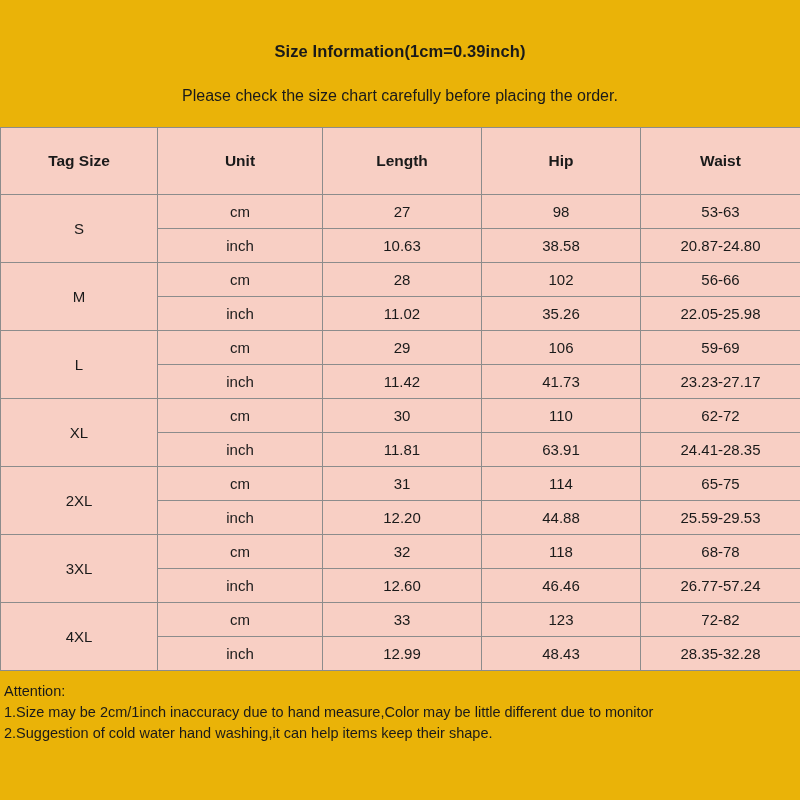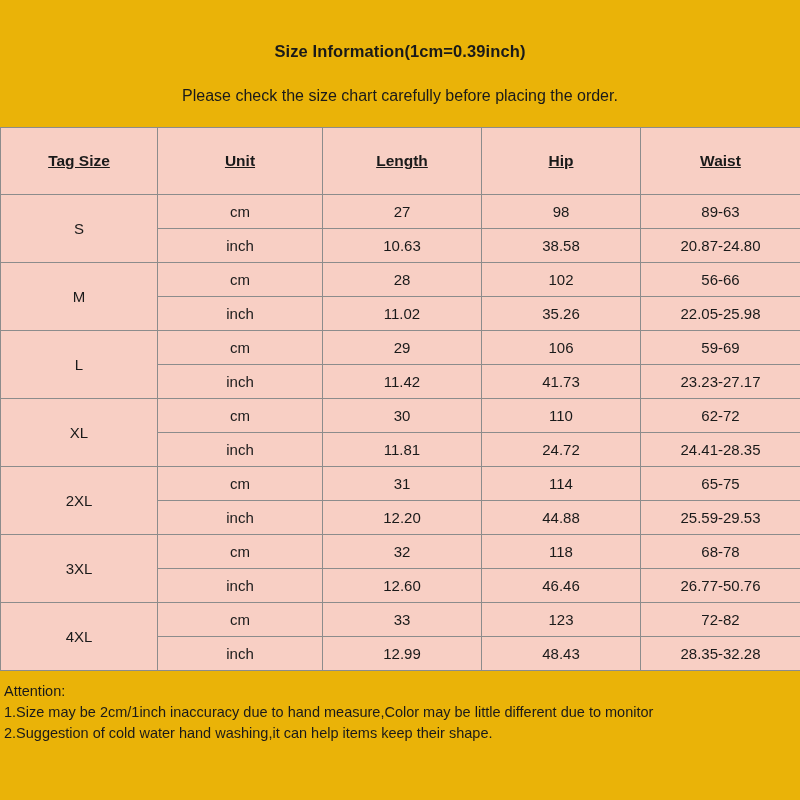--- a/index.html
+++ b/index.html
@@ -47,21 +47,20 @@
     padding: 0;
     height: 33px;
     background: #f8cfc4;
     font-weight: normal;
   }
   table.size-table tr.header-row th {
     height: 66px;
     font-weight: bold;
     font-size: 15.5px;
     background: #f8cfc4;
-    text-decoration: underline;
   }
   td.tag-cell {
     font-weight: bold;
     font-size: 16px;
     background: #f8cfc4;
   }
   td.white {
     background: #ffffff;
   }
   col.c-tag { width: 157px; }
@@ -104,21 +103,21 @@
         <th>Waist</th>
       </tr>
     </thead>
     <tbody>
 
       <tr>
         <td class="tag-cell" rowspan="2">S</td>
         <td class="white">cm</td>
         <td class="white">27</td>
         <td class="white">98</td>
-        <td class="white">89-63</td>
+        <td class="white">53-63</td>
       </tr>
       <tr>
         <td>inch</td>
         <td>10.63</td>
         <td>38.58</td>
         <td>20.87-24.80</td>
       </tr>
 
       <tr>
         <td class="tag-cell" rowspan="2">M</td>
@@ -151,21 +150,21 @@
       <tr>
         <td class="tag-cell" rowspan="2">XL</td>
         <td class="white">cm</td>
         <td class="white">30</td>
         <td class="white">110</td>
         <td class="white">62-72</td>
       </tr>
       <tr>
         <td>inch</td>
         <td>11.81</td>
-        <td>24.72</td>
+        <td>63.91</td>
         <td>24.41-28.35</td>
       </tr>
 
       <tr>
         <td class="tag-cell" rowspan="2">2XL</td>
         <td class="white">cm</td>
         <td class="white">31</td>
         <td class="white">114</td>
         <td class="white">65-75</td>
       </tr>
@@ -180,21 +179,21 @@
         <td class="tag-cell" rowspan="2">3XL</td>
         <td class="white">cm</td>
         <td class="white">32</td>
         <td class="white">118</td>
         <td class="white">68-78</td>
       </tr>
       <tr>
         <td>inch</td>
         <td>12.60</td>
         <td>46.46</td>
-        <td>26.77-50.76</td>
+        <td>26.77-57.24</td>
       </tr>
 
       <tr>
         <td class="tag-cell" rowspan="2">4XL</td>
         <td class="white">cm</td>
         <td class="white">33</td>
         <td class="white">123</td>
         <td class="white">72-82</td>
       </tr>
       <tr>

